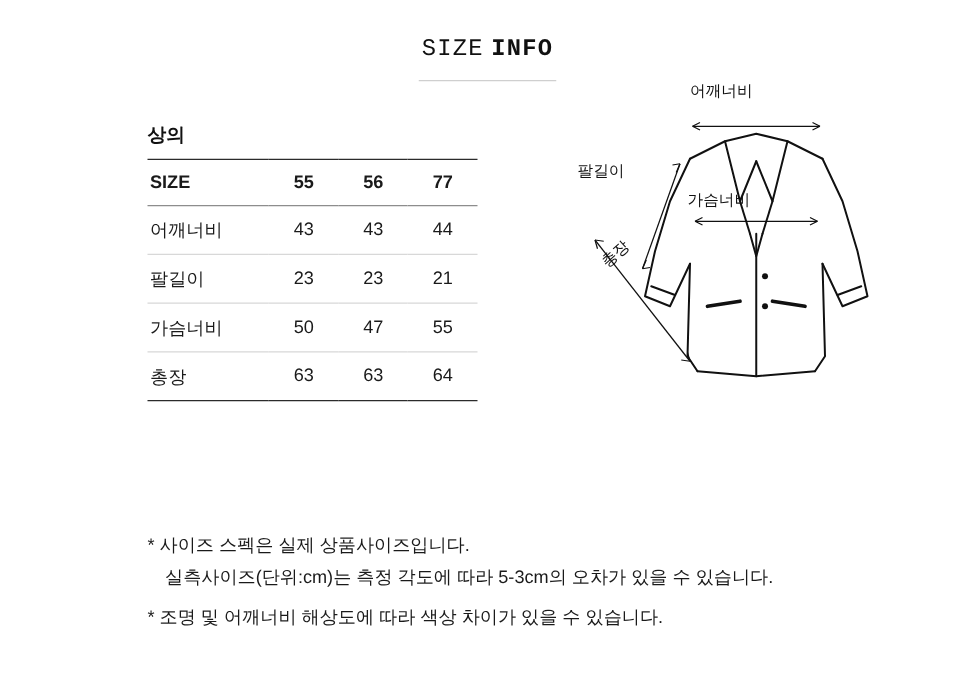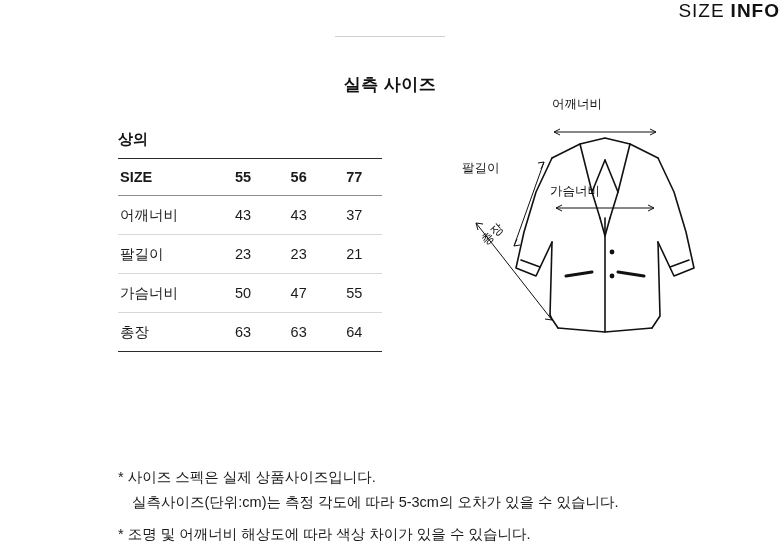--- a/index.html
+++ b/index.html
@@ -17,21 +17,23 @@
   }
 
   .page {
     position: relative;
     width: 780px;
     height: 551px;
   }
 
   
   .header {
-    text-align: right;
+    text-align: center;
+    padding-top: 28px;
+    font-family: Liberation Mono, monospace;
   }
   .header-title {
     font-size: 19px;
     letter-spacing: 1px;
     color: #111;
   }
   .header-title .light {
     font-weight: 400;
   }
   .header-title .bold {
@@ -138,59 +140,57 @@
 
   
   .notes {
     position: absolute;
     left: 118px;
     top: 425px;
     width: 620px;
     font-size: 14.5px;
     color: #1a1a1a;
     line-height: 1.75;
-    margin-top: 40px;
   }
   .notes .note-line { white-space: nowrap; }
   .notes .indent { padding-left: 14px; }
   .notes .spacer { height: 6px; }
 </style>
 </head>
 <body>
 
 <div class="page">
 
   <div class="header">
     <div class="header-title">
       <span class="light">SIZE</span><span class="bold">INFO</span>
     </div>
     <div class="header-rule"></div>
   </div>
 
-  <div class="subtitle">실측 사이즈</div>
 
   <div class="content">
 
     <div class="table-wrap">
       <div class="table-caption">상의</div>
       <table class="size-table">
         <thead>
           <tr>
             <th class="label-col">SIZE</th>
             <th class="num-col">55</th>
             <th class="num-col">56</th>
             <th class="num-col">77</th>
           </tr>
         </thead>
         <tbody>
           <tr>
             <td class="label-col">어깨너비</td>
             <td class="num-col">43</td>
             <td class="num-col">43</td>
-            <td class="num-col">37</td>
+            <td class="num-col">44</td>
           </tr>
           <tr>
             <td class="label-col">팔길이</td>
             <td class="num-col">23</td>
             <td class="num-col">23</td>
             <td class="num-col">21</td>
           </tr>
           <tr>
             <td class="label-col">가슴너비</td>
             <td class="num-col">50</td>

